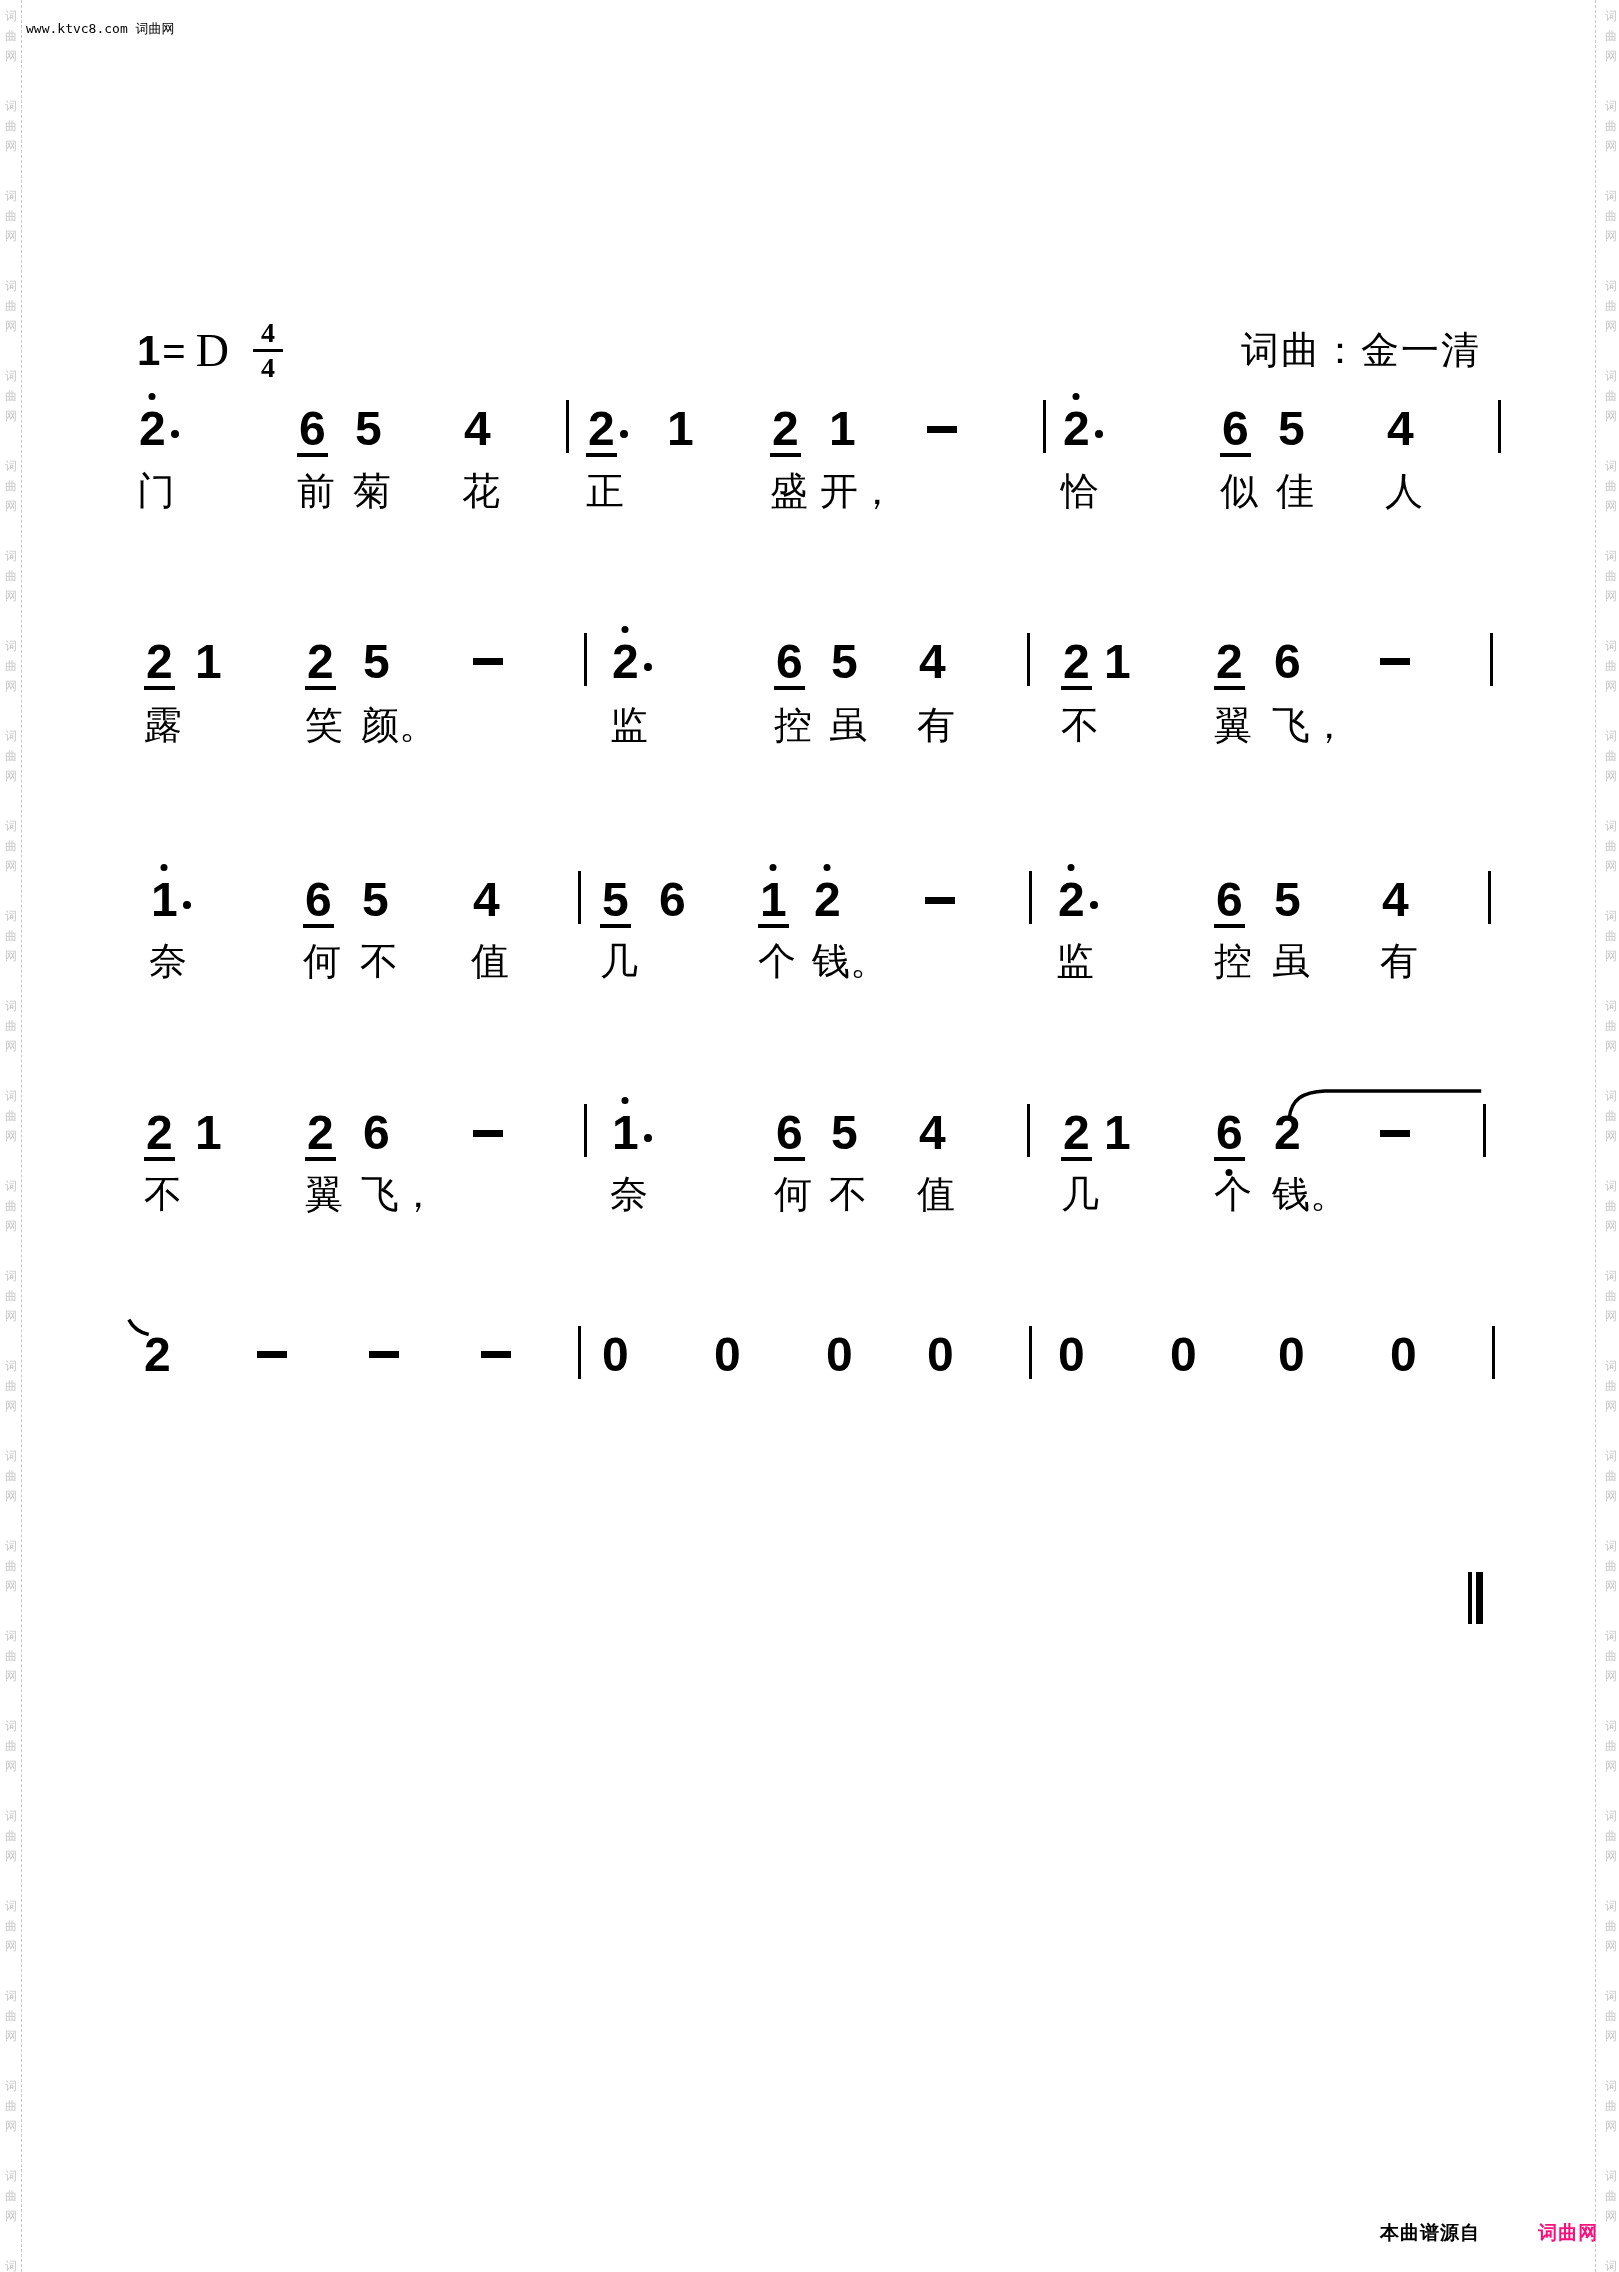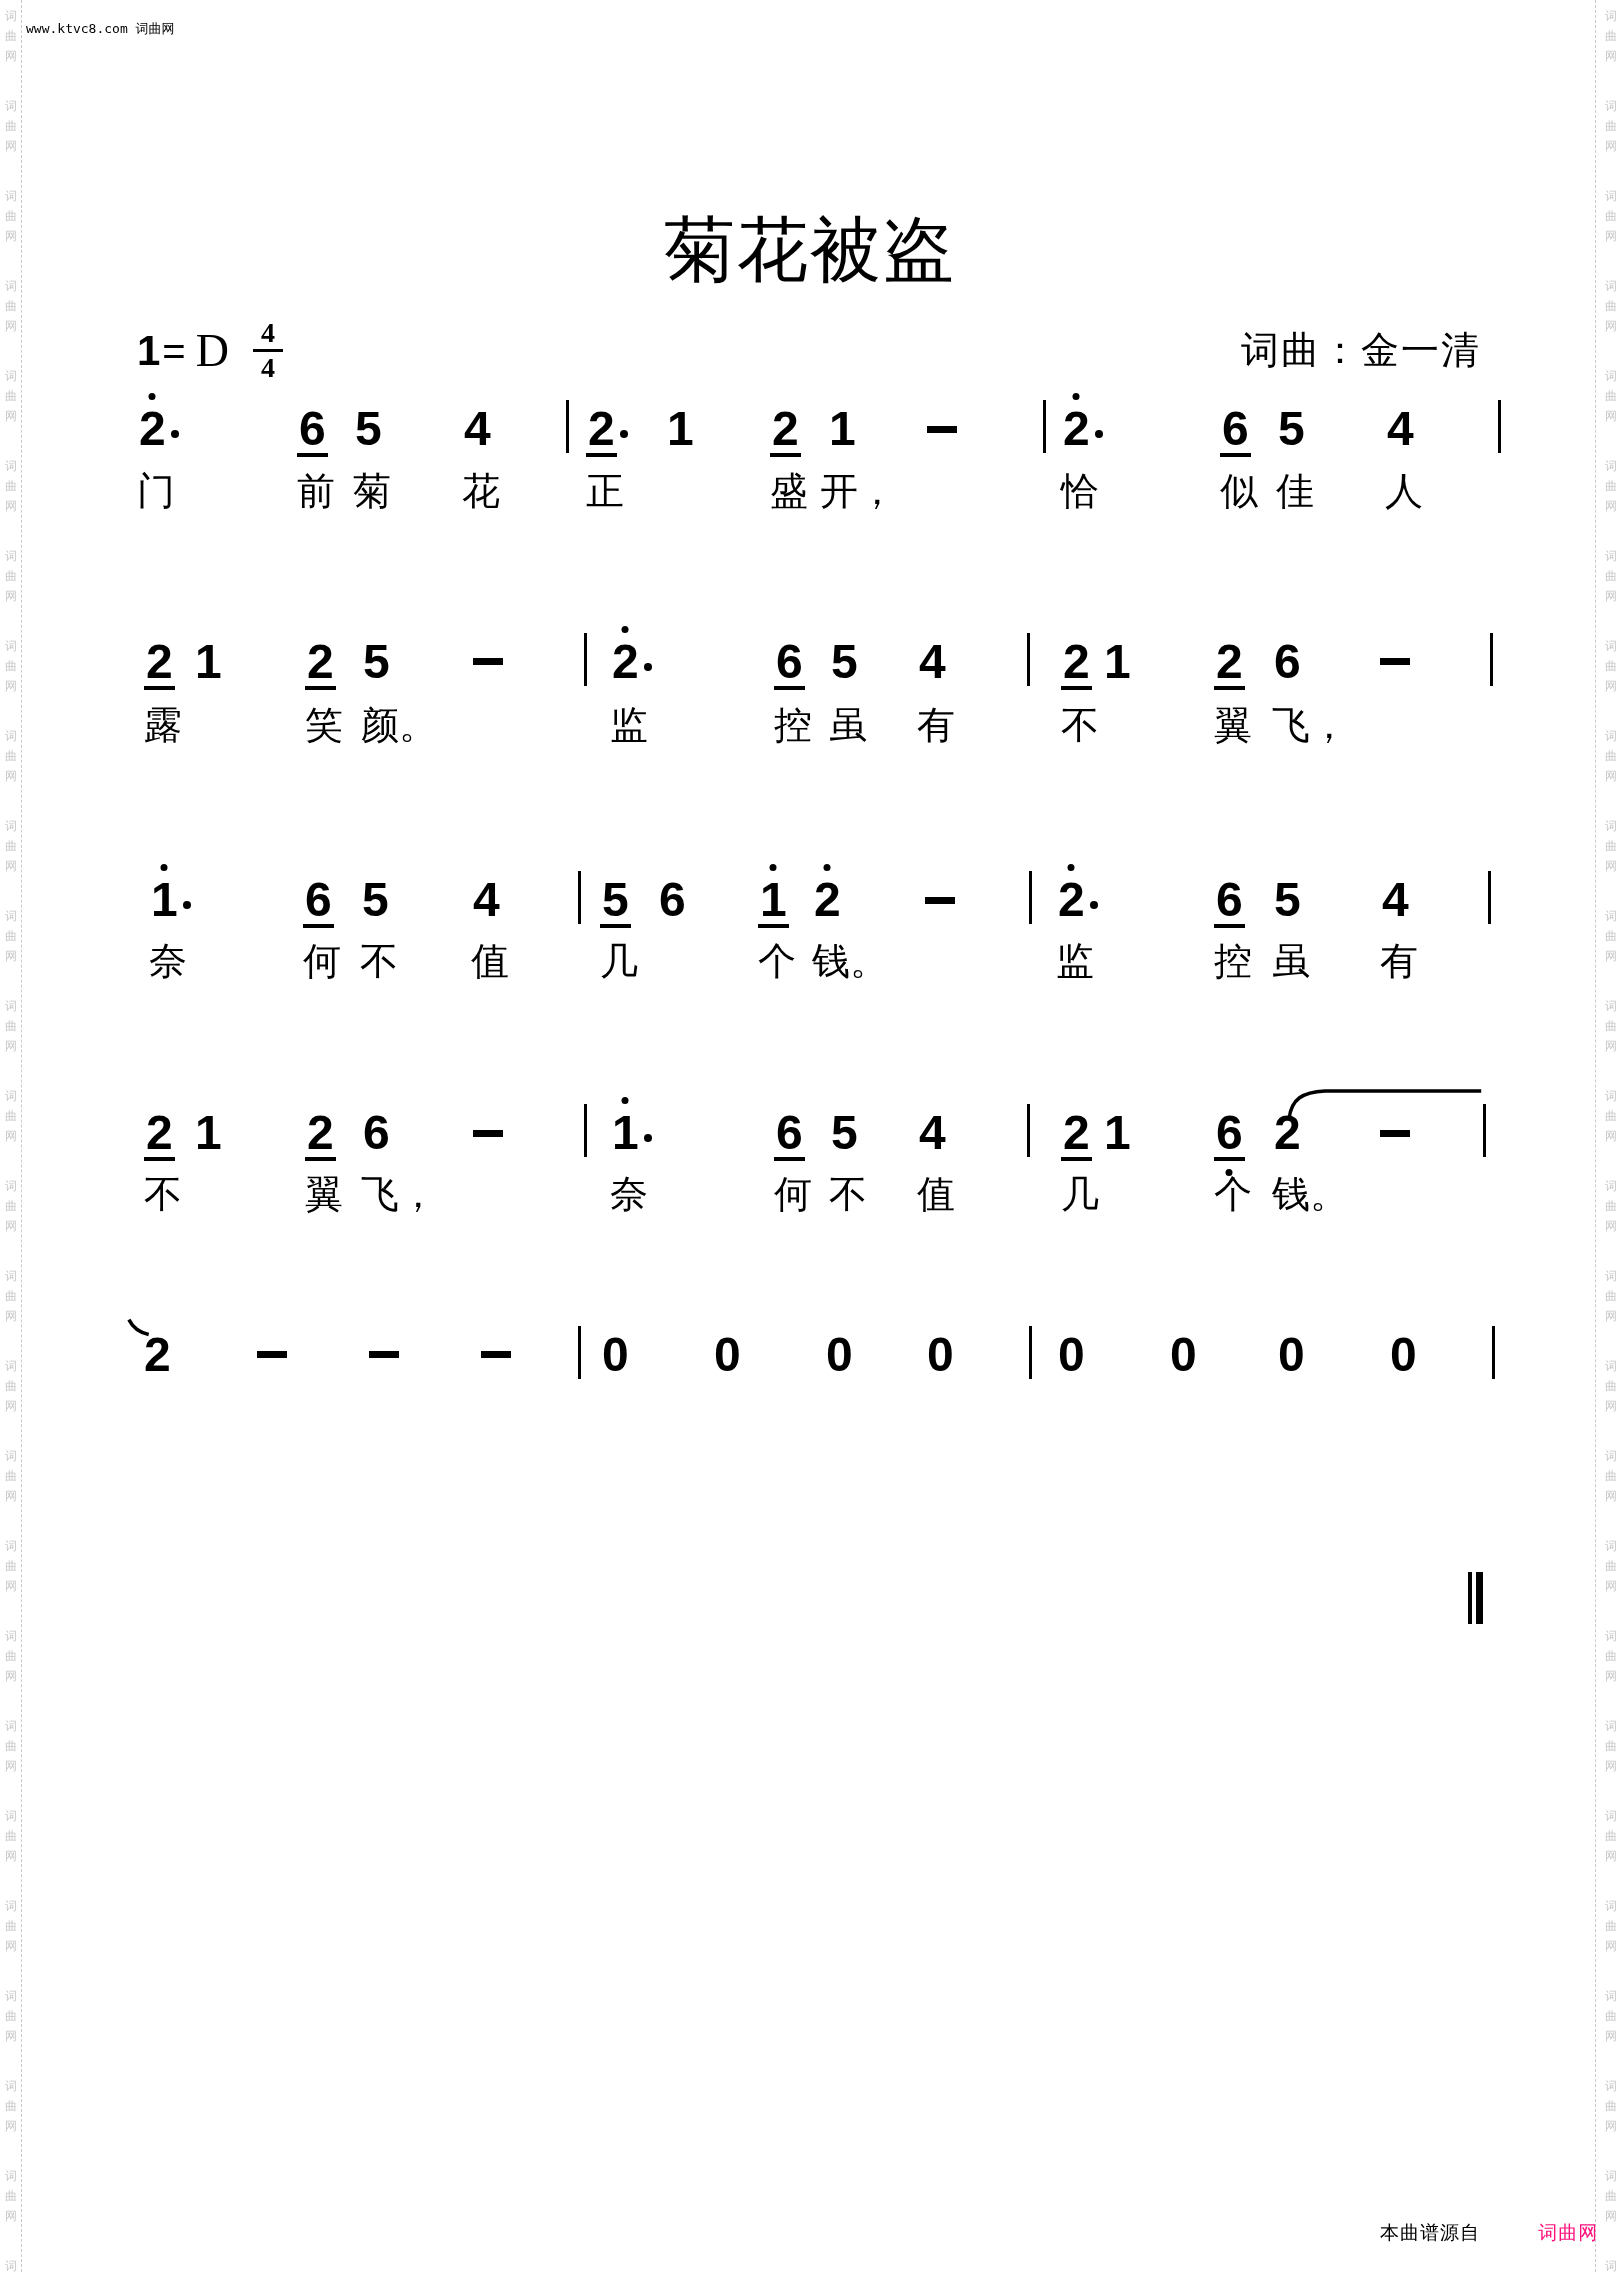--- a/index.html
+++ b/index.html
@@ -13,21 +13,21 @@
   .wm-col.left{left:2px;}
   .wm-col.right{left:1602px;}
   .wm-group{display:block;width:16px;margin:0 auto 30px;word-break:break-all;}
   .dash-divider{position:absolute;top:0;bottom:0;width:0;border-left:1px dashed #c9c9c9;}
   .dash-divider.left{left:21px;}
   .dash-divider.right{left:1595px;}
 
   
   .site-header{position:absolute;left:26px;top:20px;font-family:"DejaVu Sans Mono",monospace;
                font-size:13px;color:#000;white-space:nowrap;}
-  .footer{position:absolute;left:1380px;top:2220px;font-size:19px;font-weight:400;white-space:nowrap;}
+  .footer{position:absolute;left:1380px;top:2220px;font-size:19px;font-weight:700;white-space:nowrap;}
   .footer .src{color:#000;letter-spacing:1px;}
   .footer .site{margin-left:53px;letter-spacing:1px;}
 
   
   .song-title{position:absolute;left:0;right:0;top:203px;text-align:center;
               font-family:"Liberation Serif","DejaVu Serif",serif;font-size:71px;
               letter-spacing:2px;font-weight:500;}
   .keysig{position:absolute;left:137px;top:319px;display:flex;align-items:center;}
   .keysig .k1{font-size:42px;font-weight:700;line-height:1;}
   .keysig .keq{font-size:40px;font-weight:500;line-height:1;margin-left:2px;}
@@ -119,21 +119,20 @@
       <span class="wm-group">词曲网</span>
       <span class="wm-group">词曲网</span>
       <span class="wm-group">词曲网</span>
       <span class="wm-group">词曲网</span>
     </div>
   <div class="dash-divider left"></div>
   <div class="dash-divider right"></div>
 
   <div class="site-header">www.ktvc8.com 词曲网</div>
 
-  <div class="song-title">菊花被盗</div>
 
   <div class="keysig">
     <span class="k1">1</span>
     <span class="keq">=</span>
     <span class="kd">D</span>
     <span class="meter">
       <span class="num">4</span>
       <span class="fbar"></span>
       <span class="den">4</span>
     </span>

